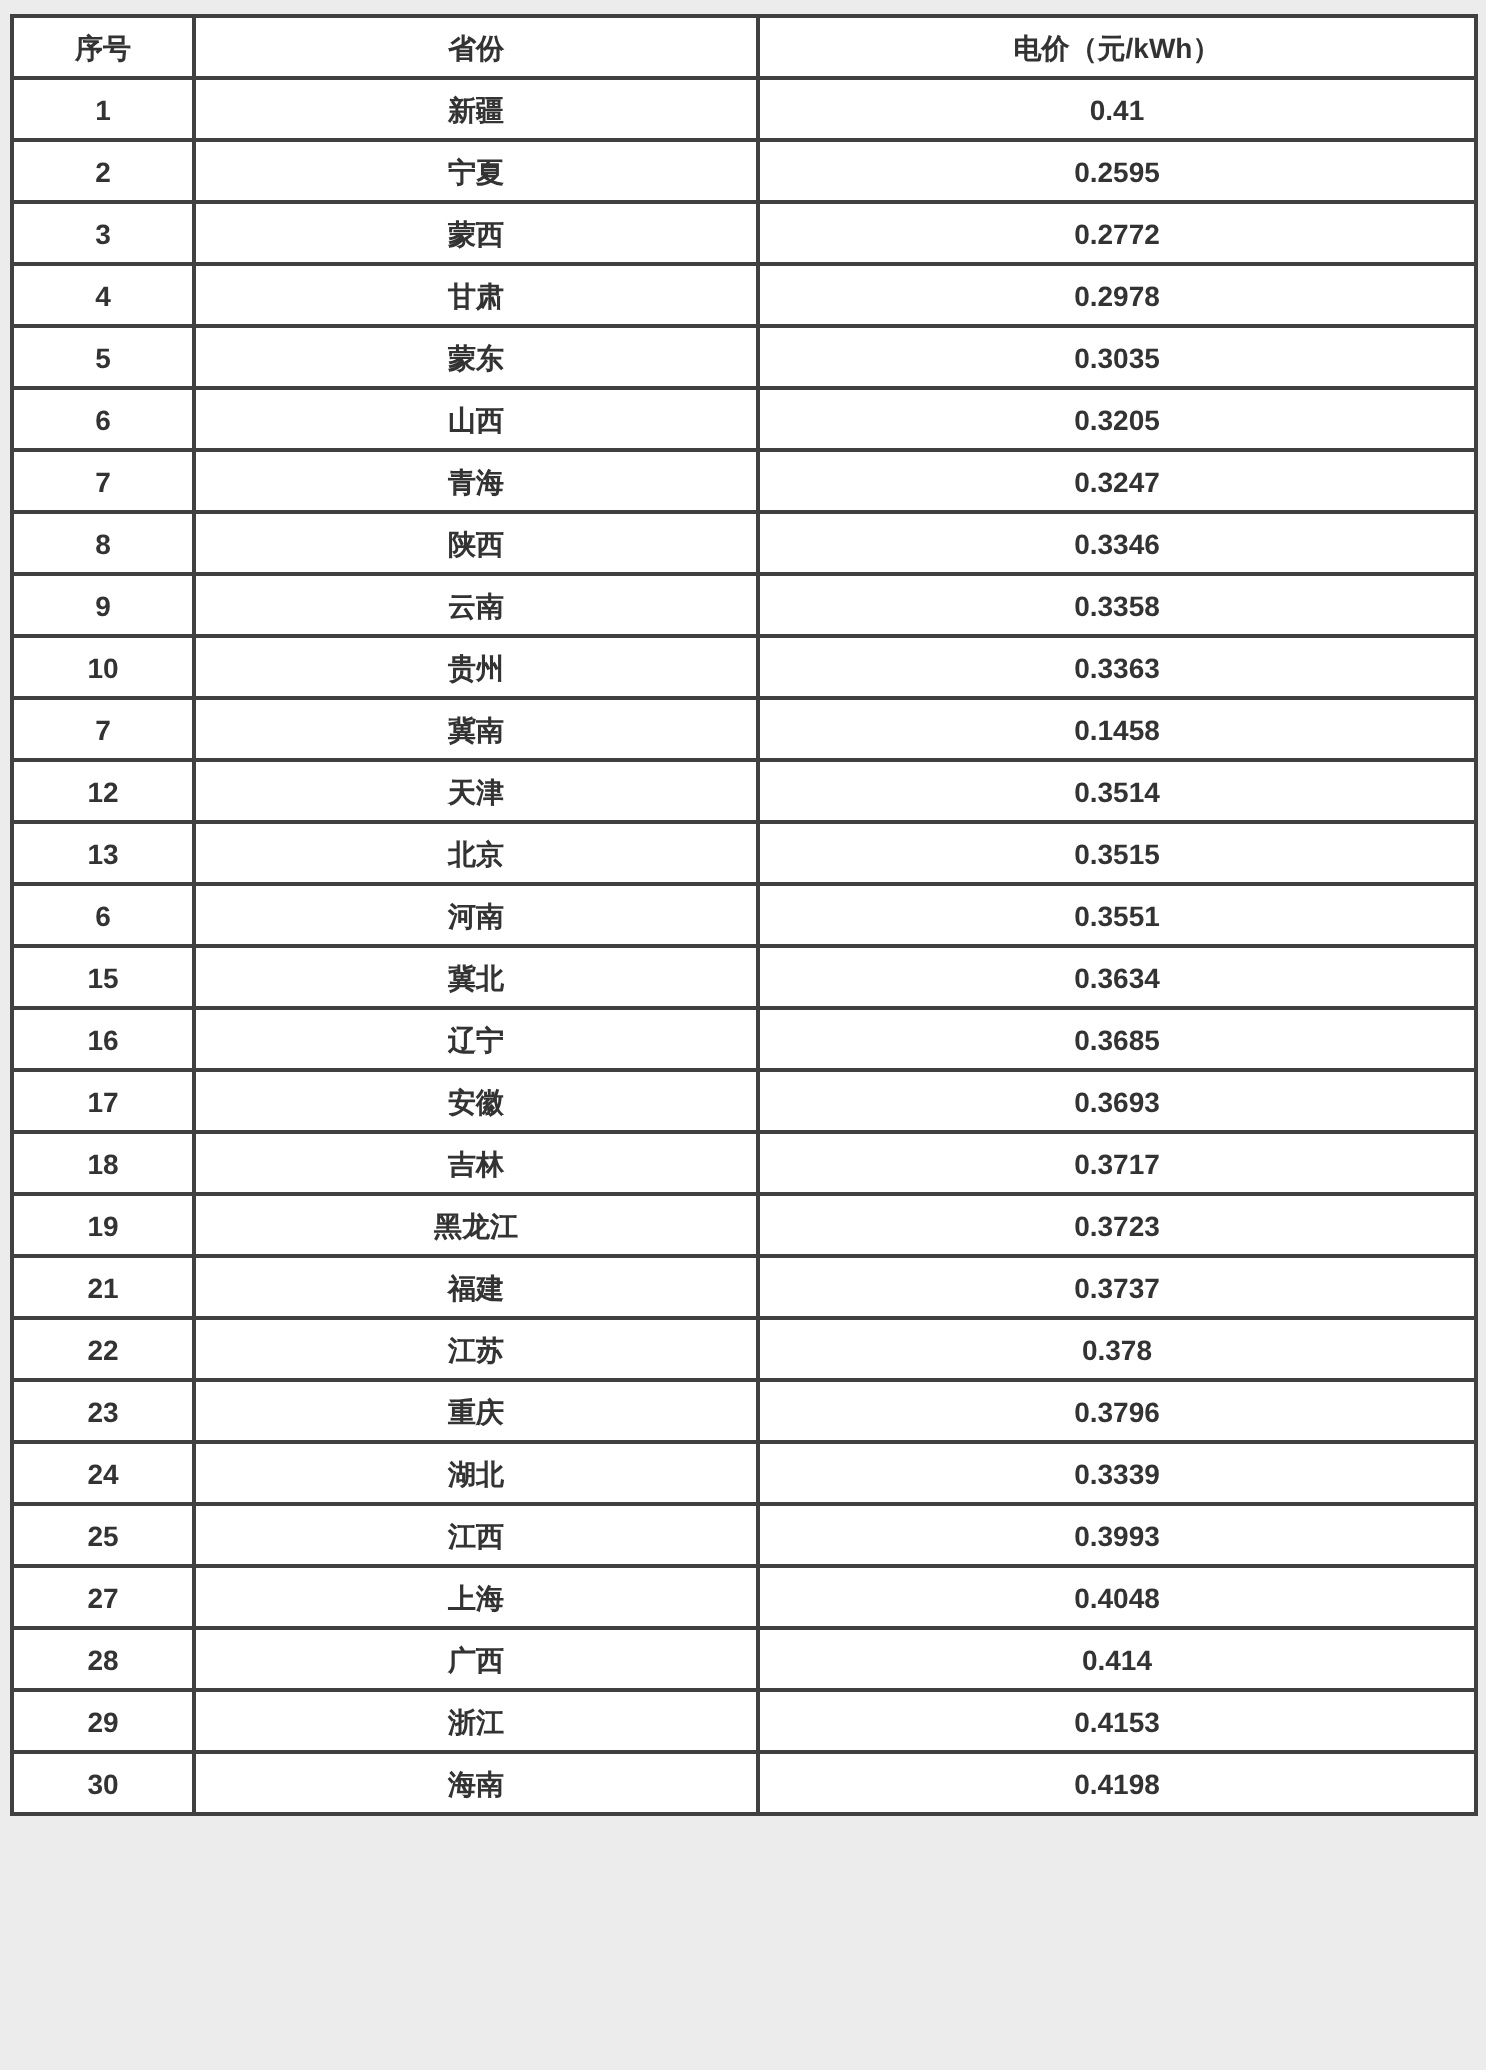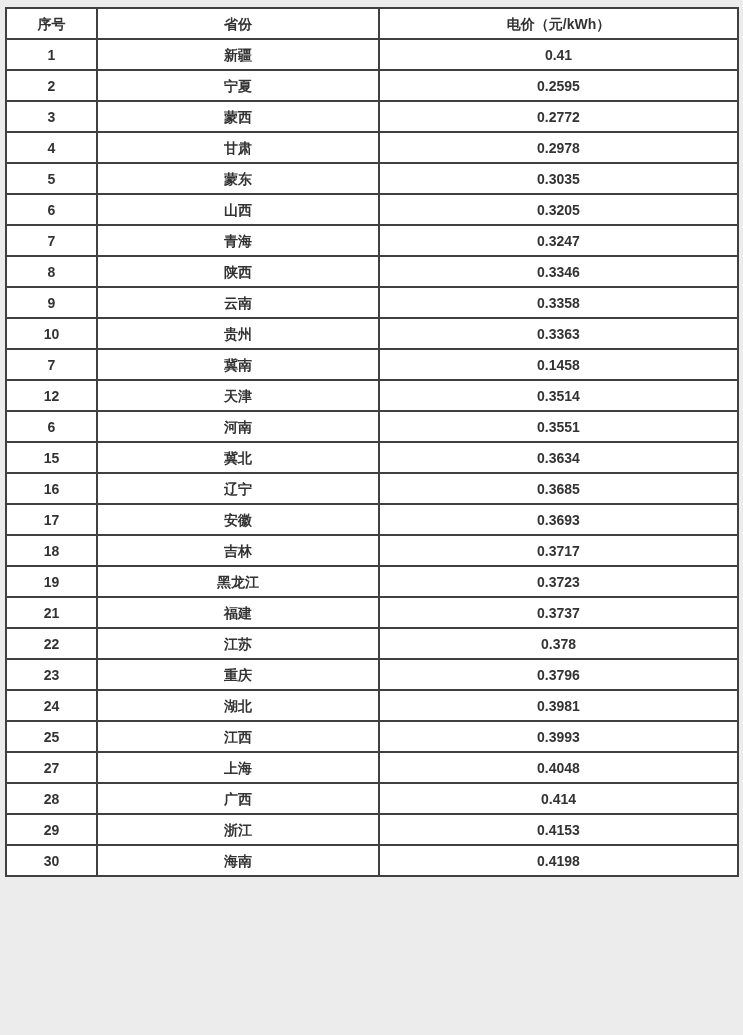--- a/index.html
+++ b/index.html
@@ -114,20 +114,25 @@
           <td>7</td>
           <td>冀南</td>
           <td>0.1458</td>
         </tr>
         <tr>
           <td>12</td>
           <td>天津</td>
           <td>0.3514</td>
         </tr>
         <tr>
+          <td>13</td>
+          <td>北京</td>
+          <td>0.3515</td>
+        </tr>
+        <tr>
           <td>6</td>
           <td>河南</td>
           <td>0.3551</td>
         </tr>
         <tr>
           <td>15</td>
           <td>冀北</td>
           <td>0.3634</td>
         </tr>
         <tr>
@@ -161,21 +166,21 @@
           <td>0.378</td>
         </tr>
         <tr>
           <td>23</td>
           <td>重庆</td>
           <td>0.3796</td>
         </tr>
         <tr>
           <td>24</td>
           <td>湖北</td>
-          <td>0.3981</td>
+          <td>0.3339</td>
         </tr>
         <tr>
           <td>25</td>
           <td>江西</td>
           <td>0.3993</td>
         </tr>
         <tr>
           <td>27</td>
           <td>上海</td>
           <td>0.4048</td>

